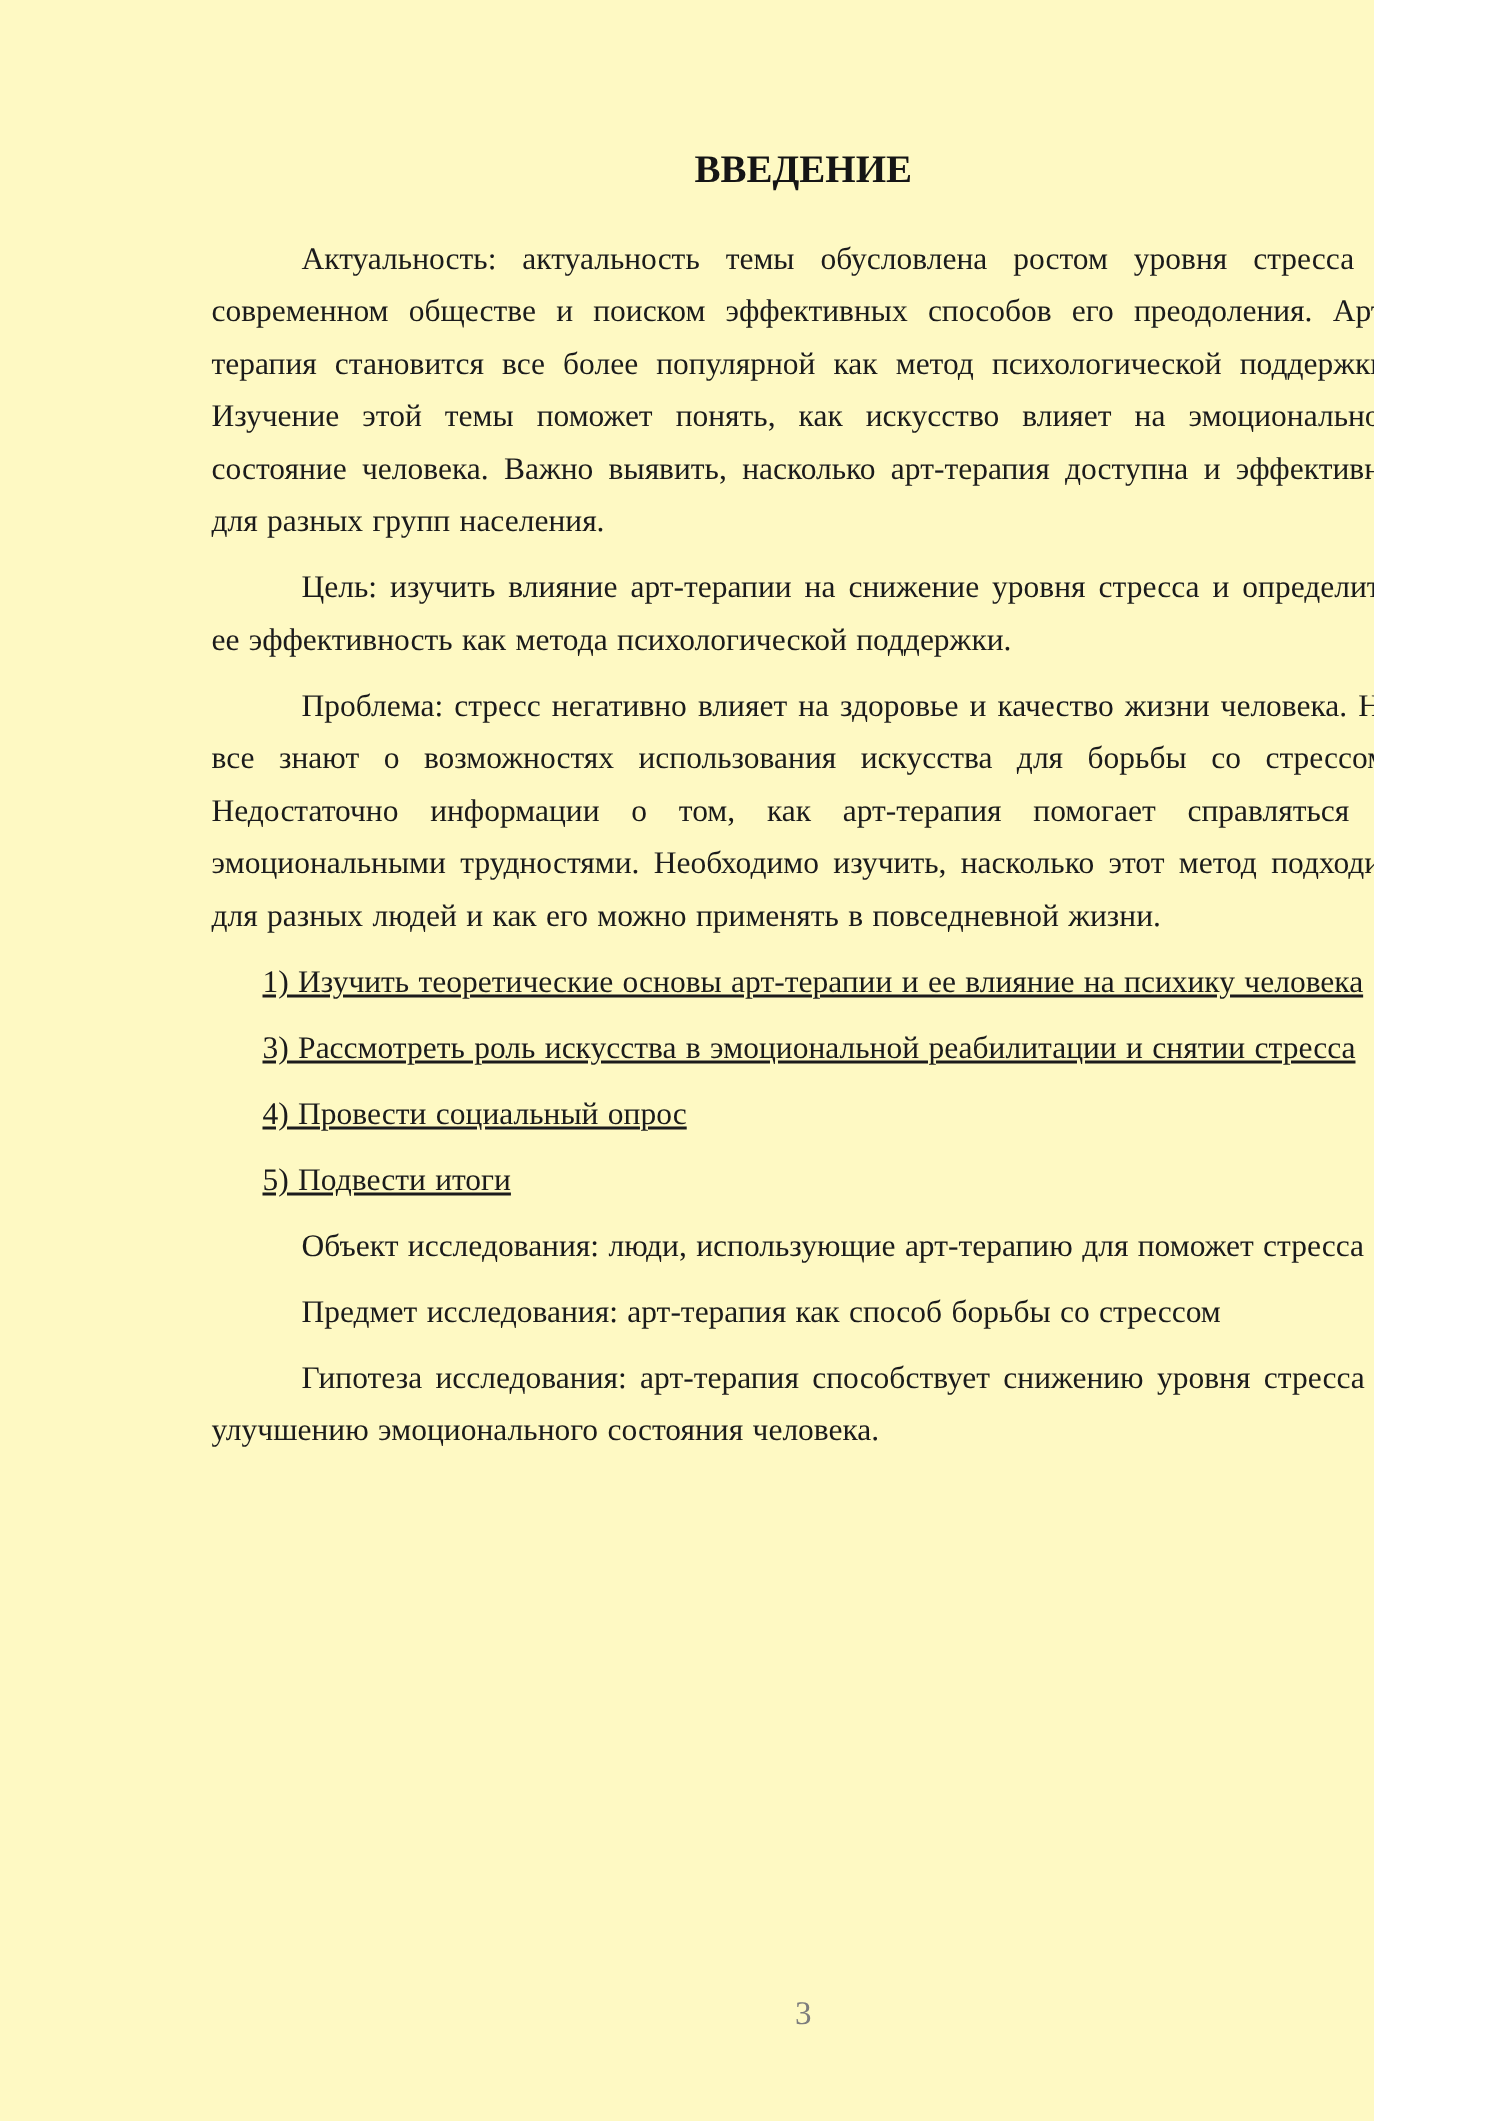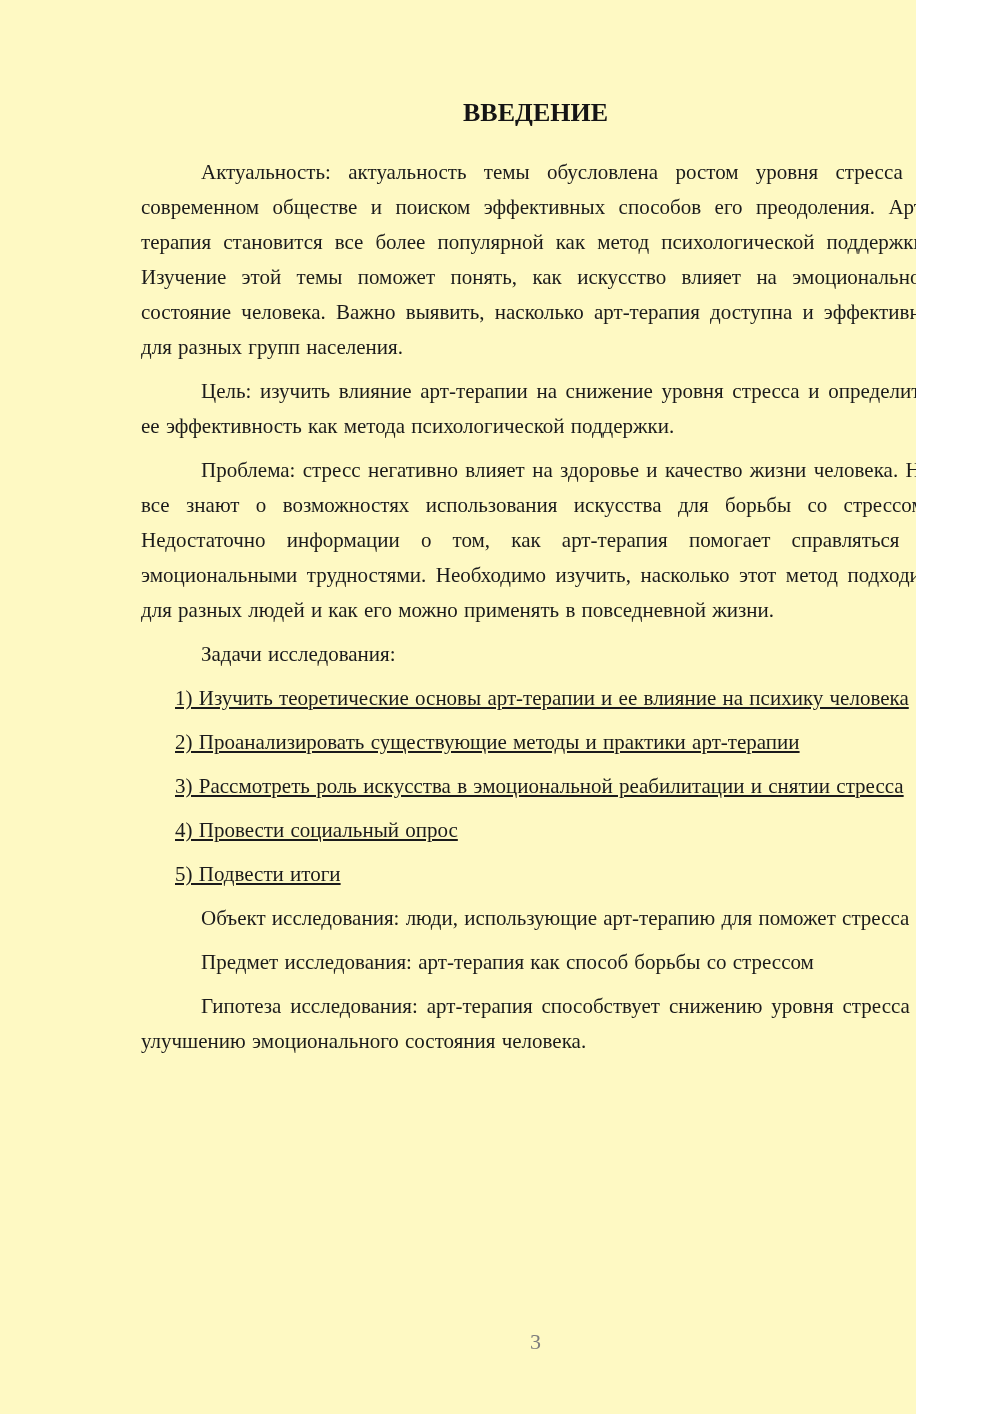--- a/index.html
+++ b/index.html
@@ -56,23 +56,21 @@
 </head>
 <body>
 
 <div class="page">
   <div class="content">
     <h1 class="doc-title">ВВЕДЕНИЕ</h1>
     <main>
         <p class="paragraph">Актуальность: актуальность темы обусловлена ростом уровня стресса в современном обществе и поиском эффективных способов его преодоления. Арт-терапия становится все более популярной как метод психологической поддержки. Изучение этой темы поможет понять, как искусство влияет на эмоциональное состояние человека. Важно выявить, насколько арт-терапия доступна и эффективна для разных групп населения.</p>
         <p class="paragraph">Цель: изучить влияние арт-терапии на снижение уровня стресса и определить ее эффективность как метода психологической поддержки.</p>
         <p class="paragraph">Проблема: стресс негативно влияет на здоровье и качество жизни человека. Не все знают о возможностях использования искусства для борьбы со стрессом. Недостаточно информации о том, как арт-терапия помогает справляться с эмоциональными трудностями. Необходимо изучить, насколько этот метод подходит для разных людей и как его можно применять в повседневной жизни.</p>
-        <p class="paragraph">Задачи исследования:</p>
         <p class="list-item">1) Изучить теоретические основы арт-терапии и ее влияние на психику человека</p>
-        <p class="list-item">2) Проанализировать существующие методы и практики арт-терапии</p>
         <p class="list-item">3) Рассмотреть роль искусства в эмоциональной реабилитации и снятии стресса</p>
         <p class="list-item">4) Провести социальный опрос</p>
         <p class="list-item">5) Подвести итоги</p>
         <p class="paragraph">Объект исследования: люди, использующие арт-терапию для поможет стресса</p>
         <p class="paragraph">Предмет исследования: арт-терапия как способ борьбы со стрессом</p>
         <p class="paragraph">Гипотеза исследования: арт-терапия способствует снижению уровня стресса и улучшению эмоционального состояния человека.</p>
       </main>
   </div>
   <div class="page-number">3</div>
 </div>

